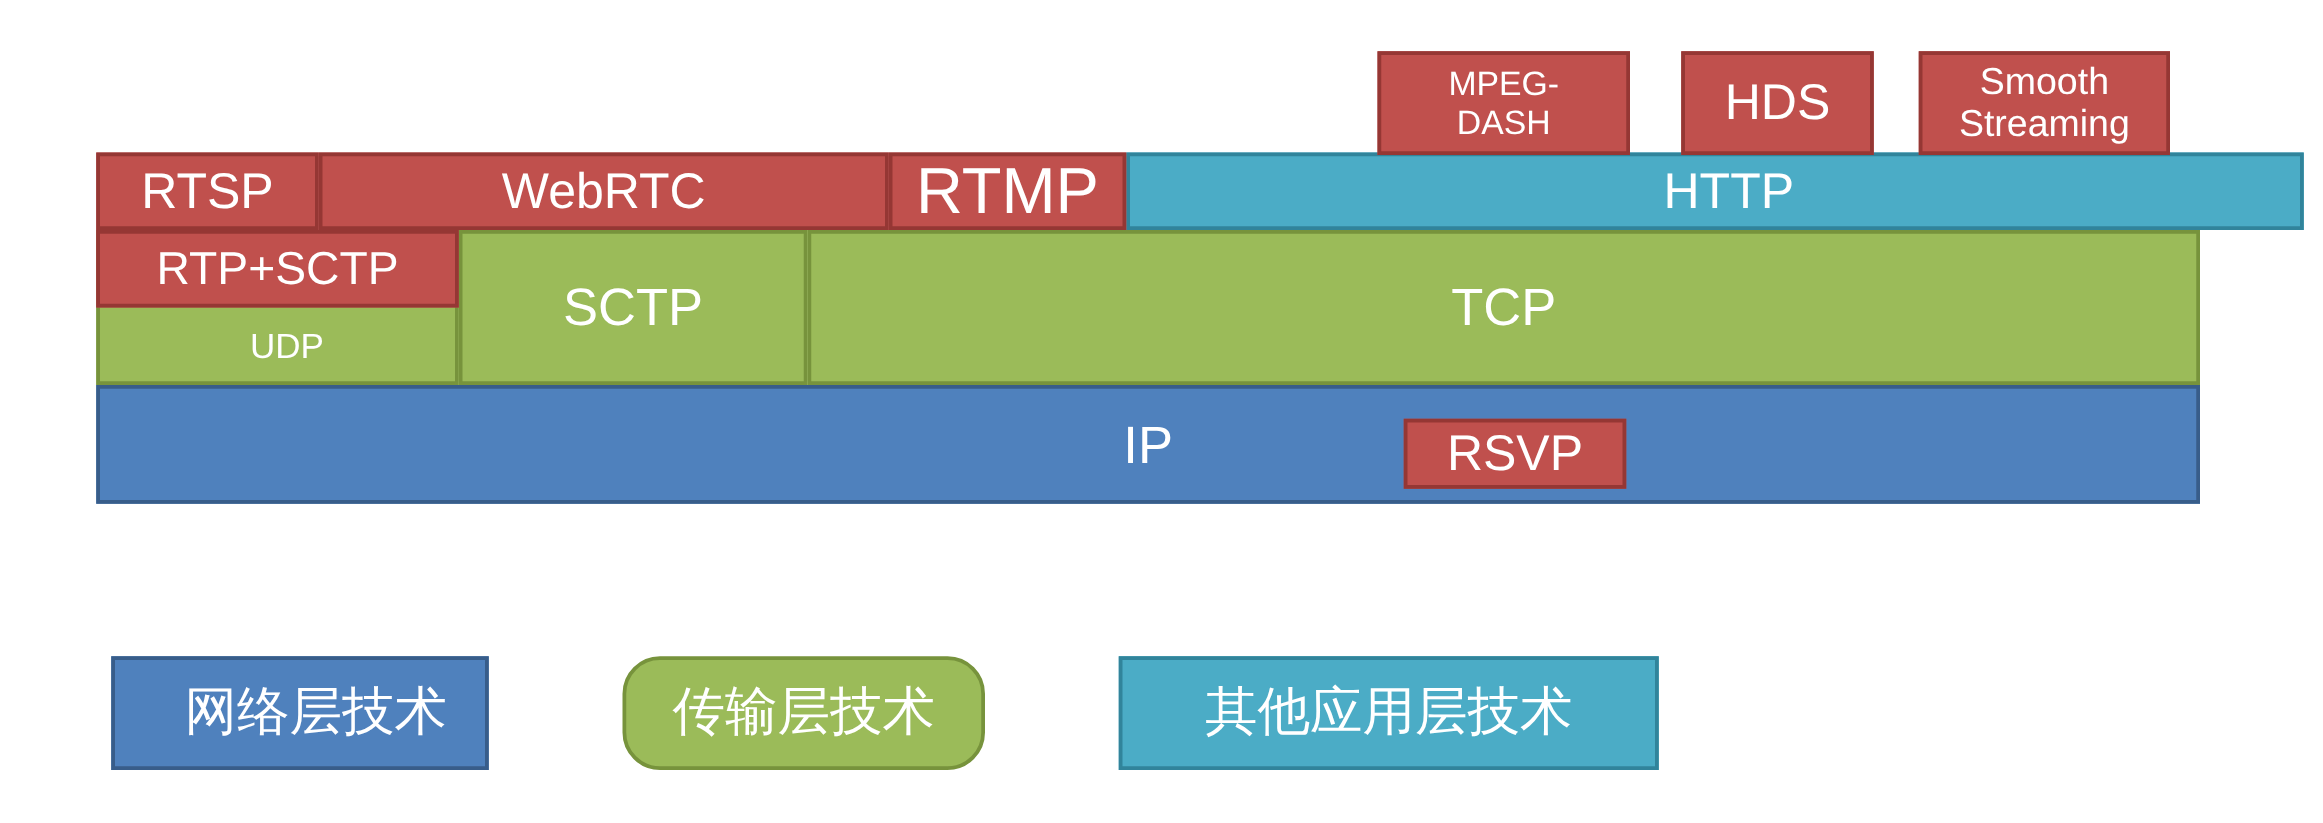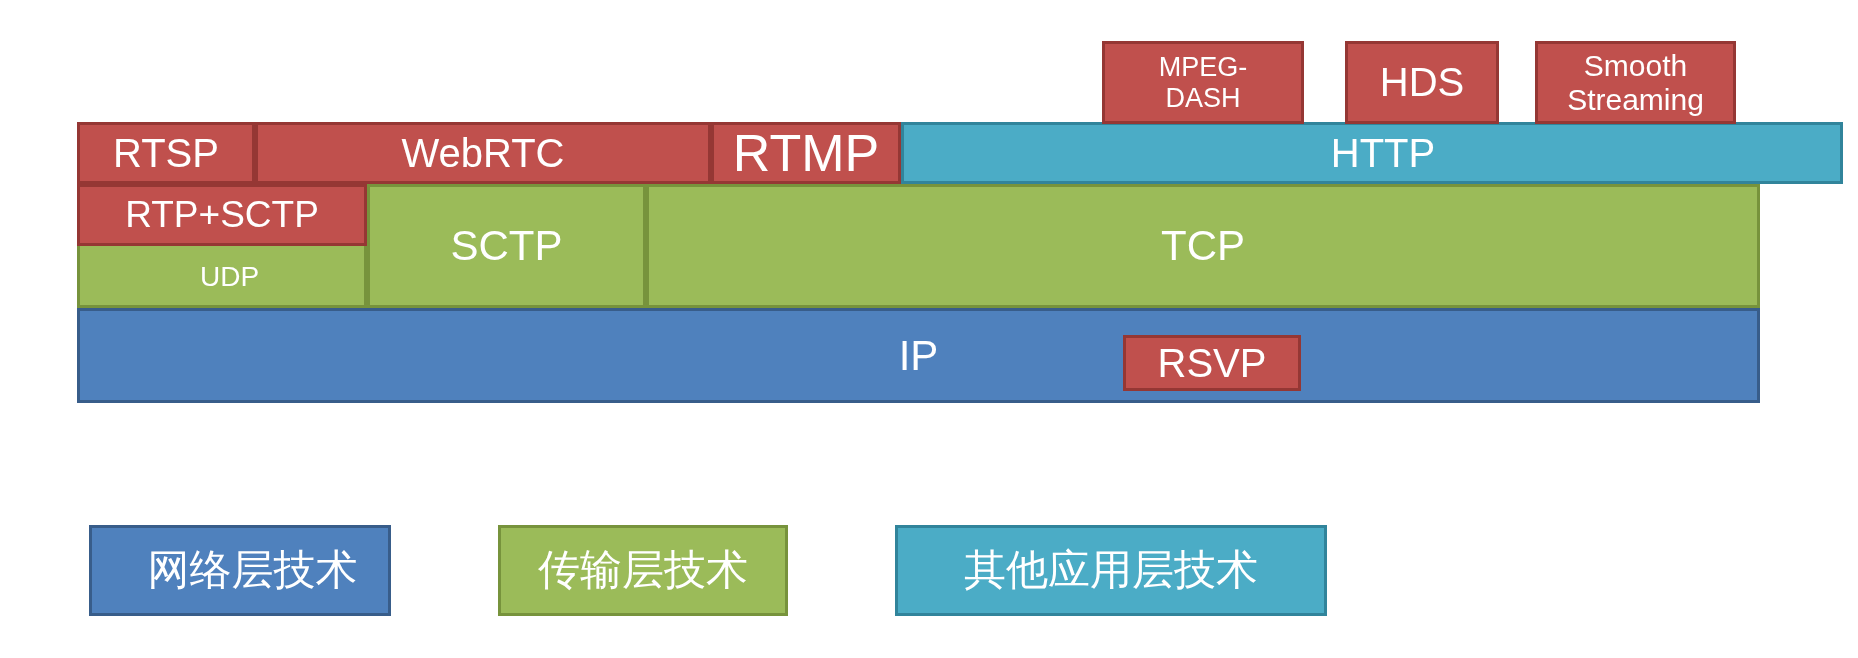--- a/index.html
+++ b/index.html
@@ -51,21 +51,21 @@
   .p-sctp     { left: 367px; top: 184px; width: 279px;  height: 124px; font-size: 42px; z-index: 1; }
   .p-tcp      { left: 646px; top: 184px; width: 1114px; height: 124px; font-size: 42px; z-index: 1; }
 
   
   .p-ip   { left: 77px;   top: 308px; width: 1683px; height: 95px; font-size: 42px; z-index: 1; }
   .p-rsvp { left: 1096px; top: 335px; width: 178px;  height: 56px; font-size: 40px; z-index: 2; margin-left: 27px; }
 
   
   .legend-box { font-family: "Liberation Serif", serif; font-size: 42px; }
   .p-leg-network   { left: 89px;   top: 525px; width: 302px; height: 91px; padding-left: 25px; }
-  .p-leg-transport { left: 498px;  top: 525px; width: 290px; height: 91px; }
+  .p-leg-transport { left: 498px;  top: 525px; width: 290px; height: 91px; border-radius: 30px; }
   .p-leg-otherapp  { left: 895px;  top: 525px; width: 432px; height: 91px; }
   .p-leg-streaming { left: 1434px; top: 525px; width: 278px; height: 91px; }
 </style>
 </head>
 <body>
 
 <div class="canvas">
 
   <div class="box red p-mpeg">MPEG-
 DASH</div>

